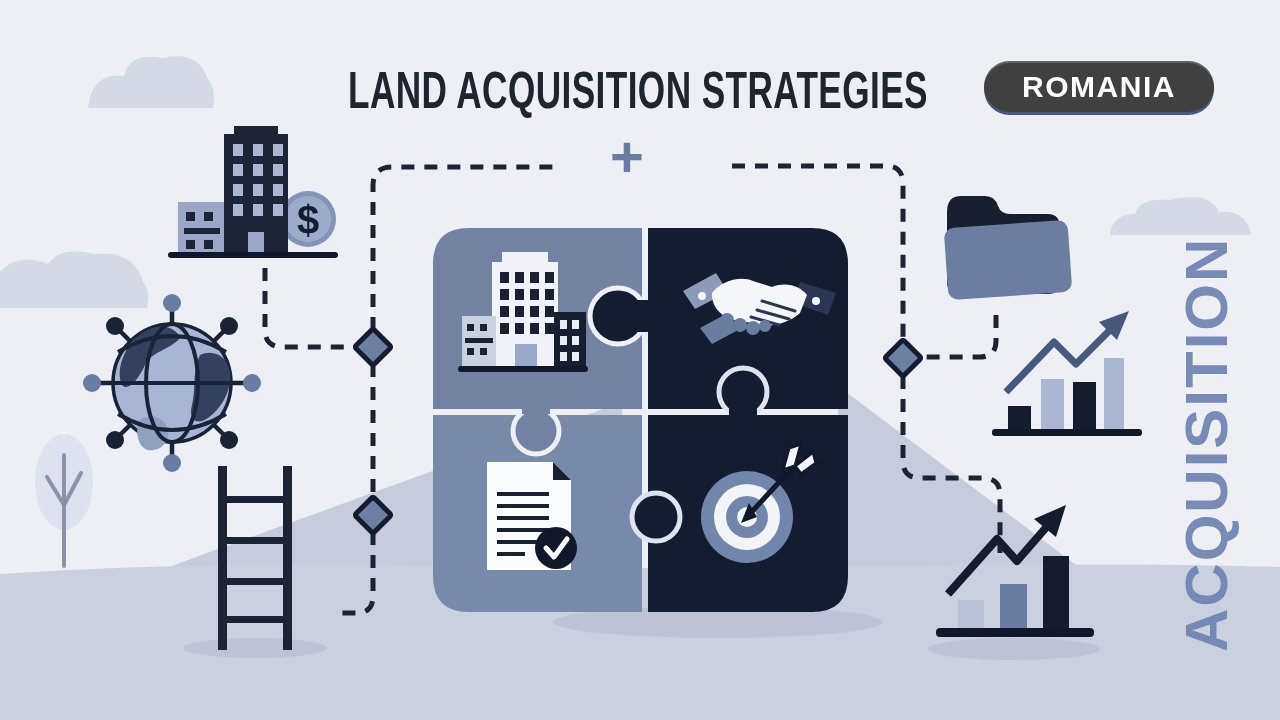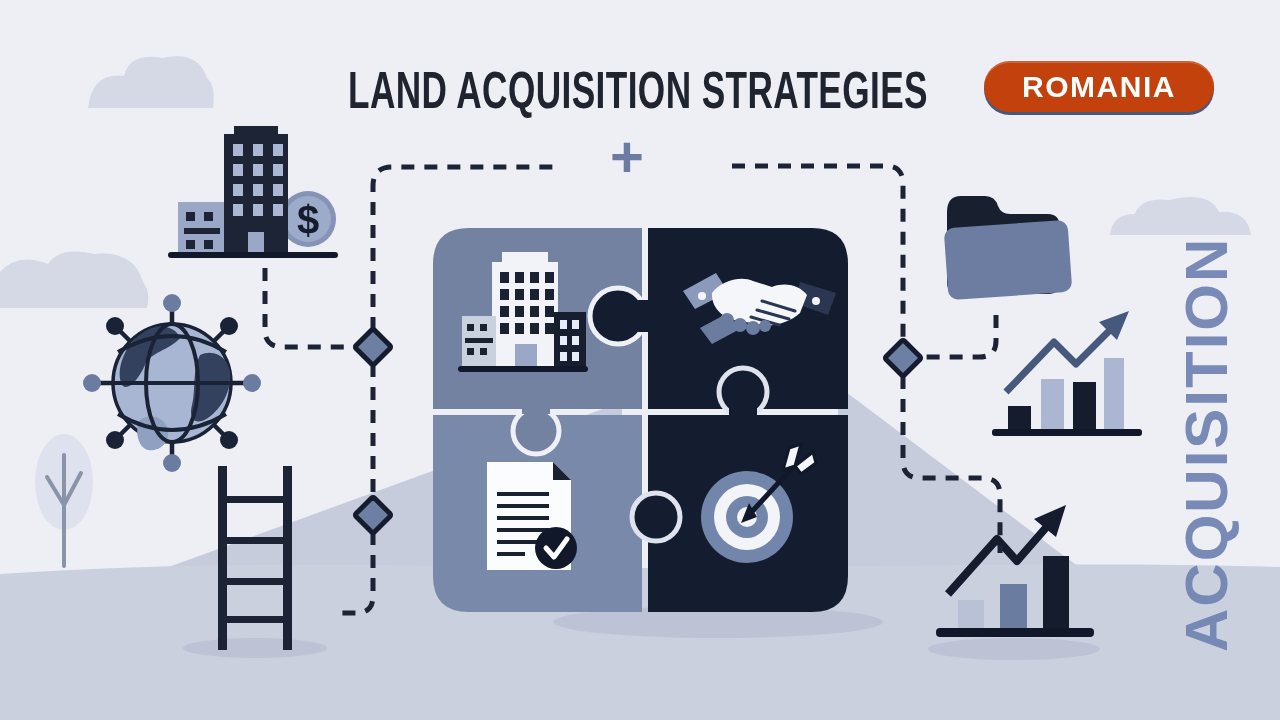--- a/index.html
+++ b/index.html
@@ -4,21 +4,21 @@
 <style>
   html,body{margin:0;padding:0;background:#444;}
   #stage{position:relative;width:1280px;height:720px;overflow:hidden;
          background:#edeff5;font-family:"Liberation Sans",sans-serif;}
   #scene{position:absolute;left:0;top:0;}
   .title{position:absolute;left:330px;top:66px;width:616px;height:50px;
          display:flex;align-items:center;justify-content:center;
          font-size:44px;font-weight:bold;color:#20242e;white-space:nowrap;
          letter-spacing:0.5px;transform:scale(0.80,1.16);}
   .badge{position:absolute;left:984px;top:61px;width:230px;height:51px;
-         background:#c2410c;border-radius:27px;color:#ffffff;
+         background:#404040;border-radius:27px;color:#ffffff;
          display:flex;align-items:center;justify-content:center;
          font-size:30px;font-weight:bold;letter-spacing:1.5px;
          box-shadow:0 3px 0 #47587e, inset 0 2px 0 rgba(255,255,255,.18);}
   .side-label{position:absolute;left:1172px;top:652px;transform-origin:0 0;
          transform:rotate(-90deg);font-size:60px;font-weight:bold;
          color:#7285b2;letter-spacing:2px;white-space:nowrap;opacity:.95;}
   .plus{position:absolute;left:610px;top:128px;font-size:58px;font-weight:900;
          color:#6b7ba1;line-height:1;}
 </style>
 </head>

